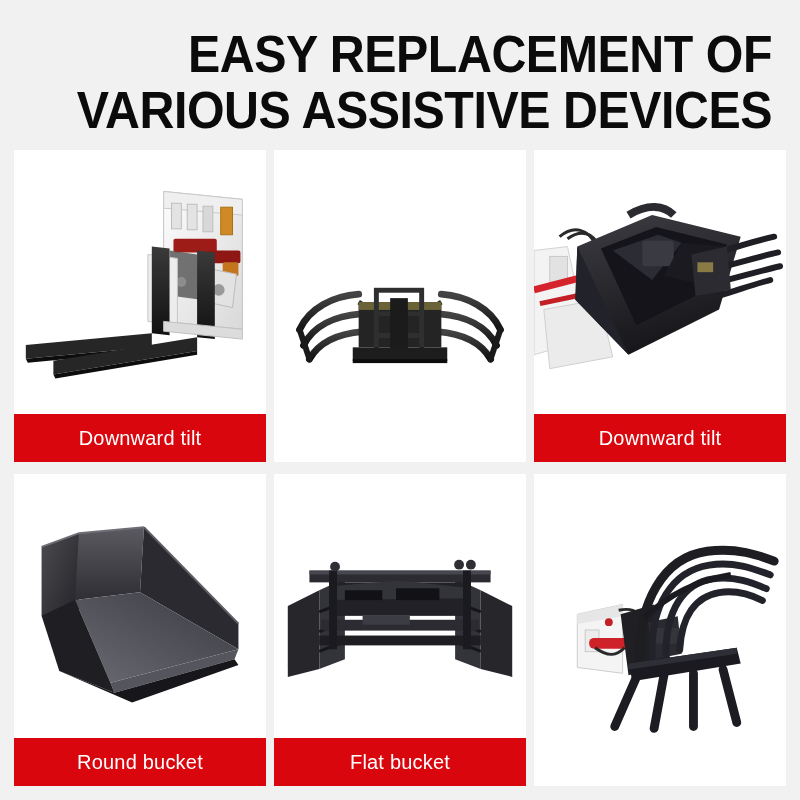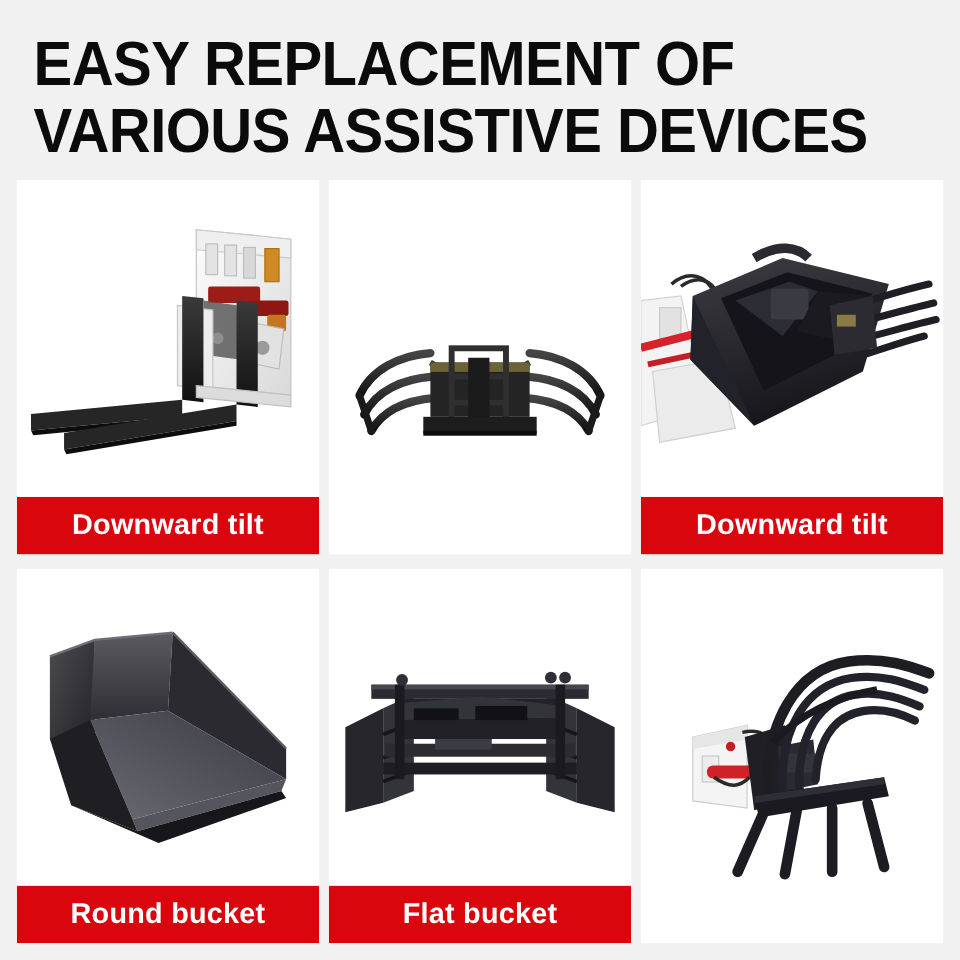--- a/index.html
+++ b/index.html
@@ -16,21 +16,21 @@
   }
   .page {
     position: relative;
     width: 800px;
     height: 800px;
     box-sizing: border-box;
   }
 
   
   .headline {
-    text-align: left;
+    text-align: right;
     padding-top: 26px;
     color: #0b0b0b;
   }
   .headline .line {
     display: block;
     font-family: "Liberation Sans Narrow", "Liberation Sans", sans-serif;
     font-weight: 700;
     font-size: 52px;
     line-height: 56px;
     letter-spacing: -0.5px;
@@ -70,22 +70,22 @@
     width: 100%;
     height: 100%;
   }
   .label-bar {
     flex: 0 0 48px;
     background: #d9060d;
     color: #ffffff;
     display: flex;
     align-items: center;
     justify-content: center;
-    font-size: 24px;
-    font-weight: 700;
+    font-size: 20px;
+    font-weight: 400;
     letter-spacing: 0.2px;
     line-height: 1;
   }
 </style>
 </head>
 <body>
 
 <div class="page">
 
   <div class="headline">

